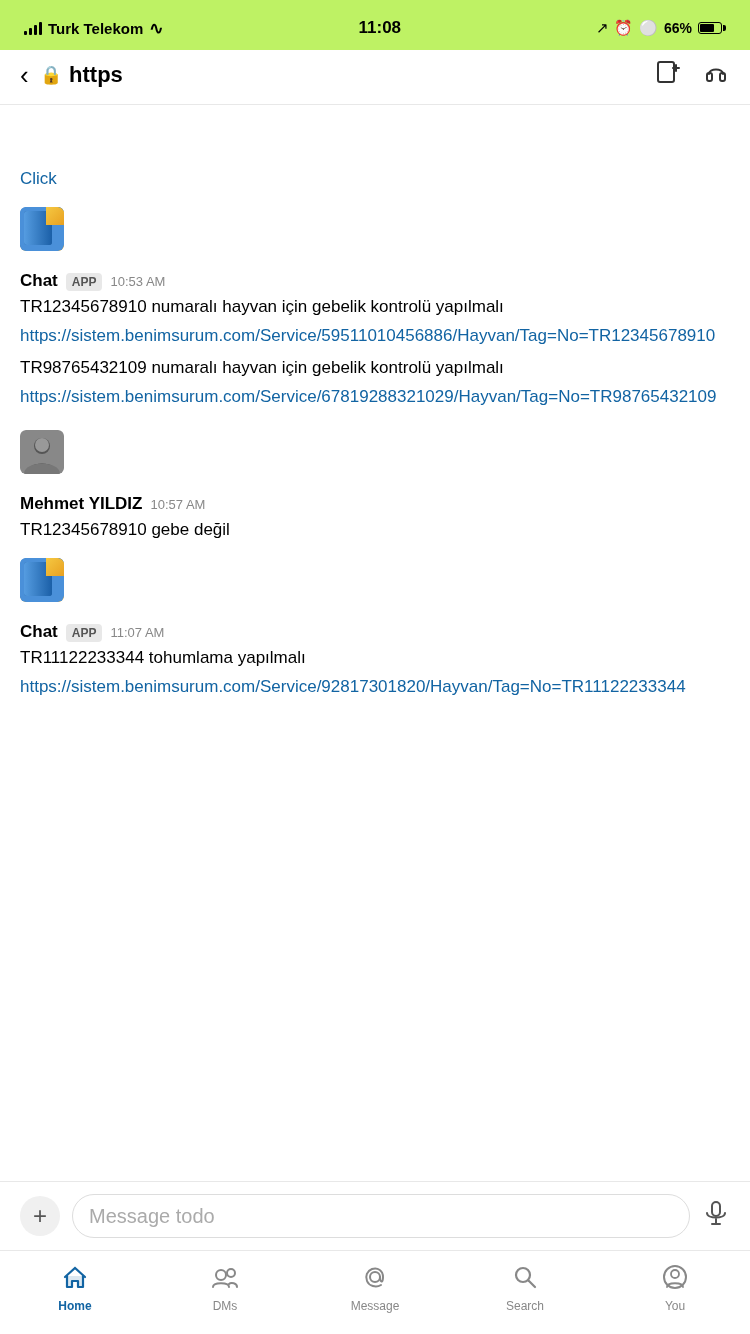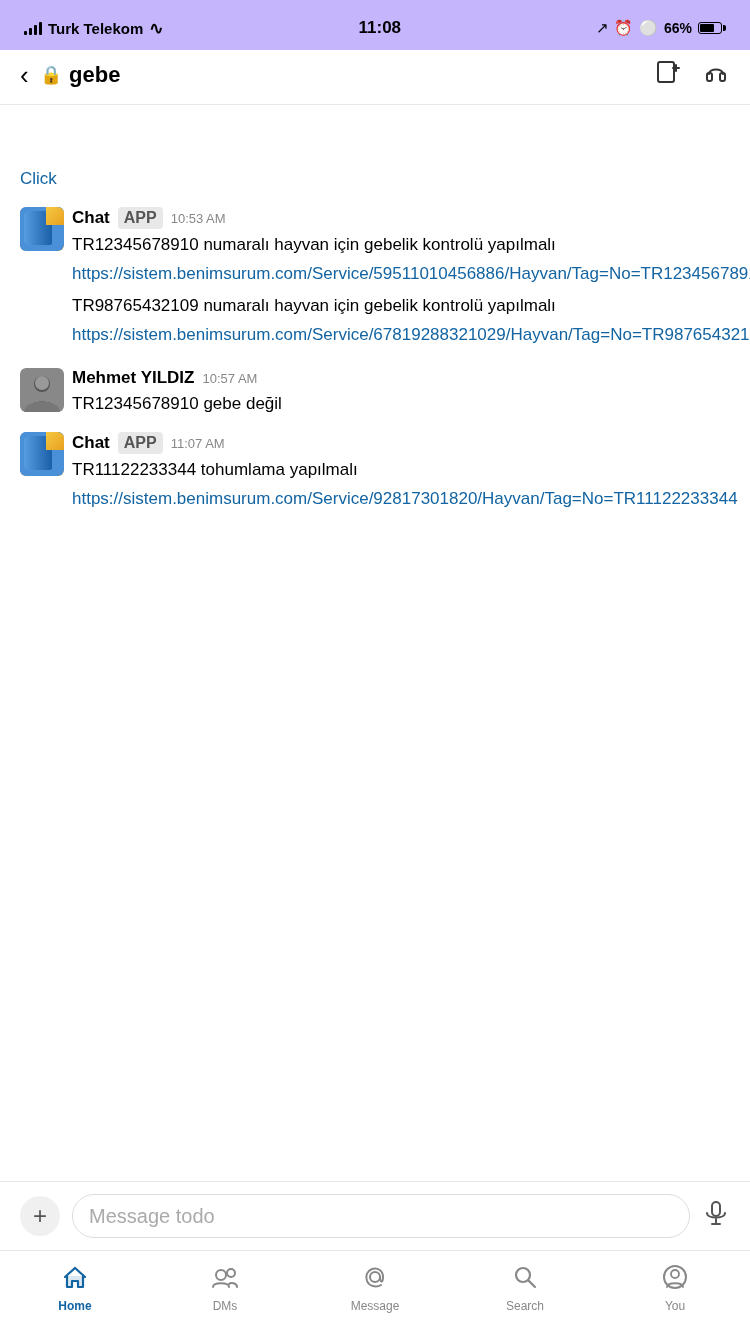--- a/index.html
+++ b/index.html
@@ -11,21 +11,21 @@
       min-height: 1334px;
       overflow-x: hidden;
     }
 
     
     .status-bar {
       display: flex;
       justify-content: space-between;
       align-items: center;
       padding: 14px 24px 8px;
-      background: #c4b5fd;
+      background: #bef264;
       height: 50px;
     }
     .status-left {
       display: flex;
       align-items: center;
       gap: 6px;
       font-size: 15px;
       font-weight: 600;
     }
     .status-center {
@@ -135,22 +135,23 @@
     .top-link a {
       color: #1264a3;
       font-size: 17px;
       text-decoration: none;
     }
 
     
     .message-row {
       display: flex;
       padding: 6px 20px;
-      gap: 8px;
+      gap: 20px;
       align-items: flex-start;
+      flex-direction: column;
     }
     .avatar {
       width: 44px;
       height: 44px;
       border-radius: 6px;
       flex-shrink: 0;
       overflow: hidden;
       display: flex;
       align-items: center;
       justify-content: center;
@@ -196,21 +197,21 @@
       margin-bottom: 4px;
     }
     .sender-name {
       font-size: 17px;
       font-weight: 700;
       color: #000;
     }
     .app-badge {
       background: #e8e8e8;
       color: #555;
-      font-size: 16px;
+      font-size: 12px;
       font-weight: 600;
       padding: 2px 6px;
       border-radius: 4px;
     }
     .timestamp {
       font-size: 13px;
       color: #888;
     }
     .message-text {
       font-size: 17px;
@@ -331,21 +332,21 @@
       <div class="battery-tip"></div>
     </div>
   </div>
 </div>
 
 <div class="header">
   <div class="header-left">
     <div class="back-btn">‹</div>
     <div class="header-title">
       <span style="font-size:18px;color:#555">🔒</span>
-      <span>gebe</span>
+      <span>https</span>
     </div>
   </div>
   <div class="header-right">
     <div class="header-icon add-channel-icon">
       <svg width="28" height="28" viewBox="0 0 28 28" fill="none">
         <rect x="4" y="4" width="16" height="20" rx="2" stroke="#333" stroke-width="2" fill="none"></rect>
         <line x1="19" y1="10" x2="25" y2="10" stroke="#333" stroke-width="2" stroke-linecap="round"></line>
         <line x1="22" y1="7" x2="22" y2="13" stroke="#333" stroke-width="2" stroke-linecap="round"></line>
       </svg>
     </div>

